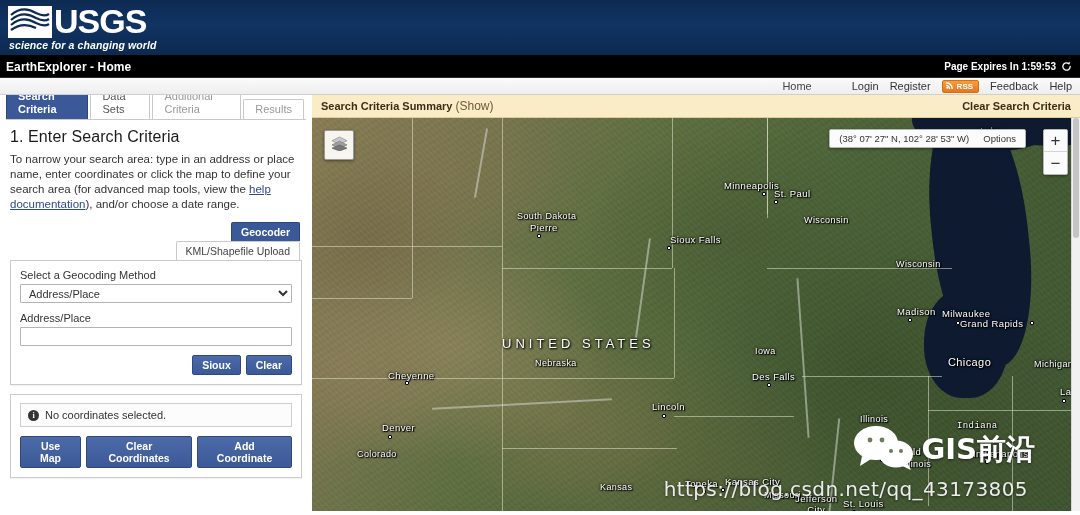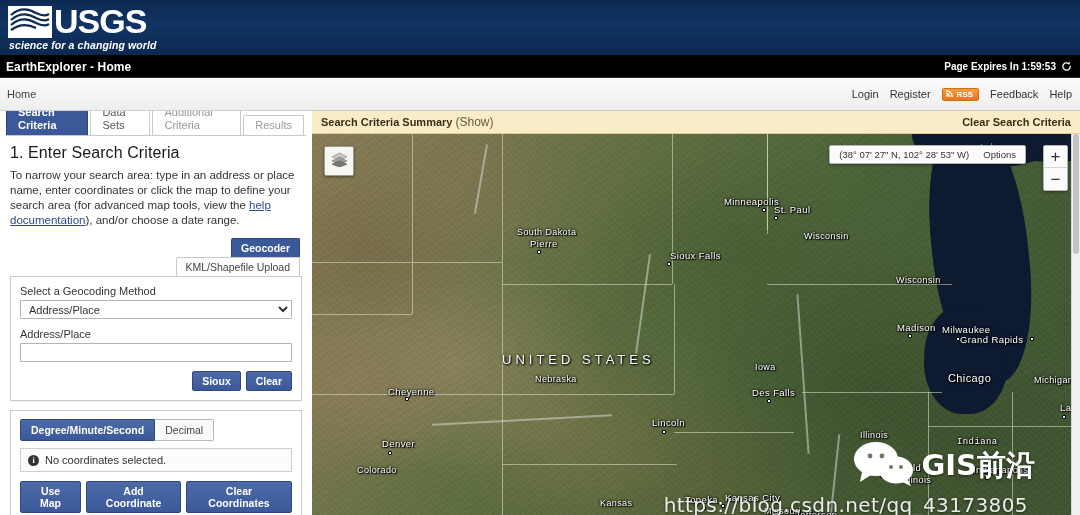--- a/index.html
+++ b/index.html
@@ -45,25 +45,26 @@
     display: flex; align-items: center; justify-content: space-between;
     padding: 0 8px 0 6px;
     border-bottom: 1px solid #2b2b2b;
   }
   #app-title { font-size: 12px; font-weight: bold; letter-spacing: .1px; }
   #session-area { display: flex; align-items: center; gap: 5px; font-size: 10px; font-weight: bold; }
   #refresh-icon { display:inline-block; width:11px; height:11px; }
 
   
   #util-bar {
-    height: 33px;
+    height: 17px;
     background: linear-gradient(to bottom, #fbfbfb, #eeeeee);
     border-bottom: 1px solid #cfcfcf;
-    display: flex; align-items: center; justify-content: space-between;
+    display: flex; align-items: center; justify-content: flex-end;
     padding: 0 8px 0 7px;
+    gap: 40px;
   }
   #breadcrumb { font-size: 11px; color: #444; }
   #util-links { display: flex; align-items: center; gap: 11px; font-size: 11px; color: #2b2b2b; }
   #util-links .link { color: #333; cursor: pointer; }
   #rss-btn {
     display: inline-flex; align-items: center; gap: 3px;
     background: linear-gradient(to bottom, #f79c42, #e8761a);
     border: 1px solid #d4700f;
     border-radius: 2px;
     padding: 0 5px 0 3px; height: 13px;
@@ -355,32 +356,28 @@
           <input class="styled" type="text" value="" placeholder="" style="">
           <div class="btnrow">
             <button class="btn">Sioux</button>
             <button class="btn">Clear</button>
           </div>
         </div>
       </div>
 
       <div class="acc">
         <div class="acc-panel">
-          <div class="seg">
-            <div class="seg-btn active">Degree/Minute/Second</div>
-            <div class="seg-btn">Decimal</div>
-          </div>
           <div class="infobox">
             <span class="info-i">i</span>
             <span>No coordinates selected.</span>
           </div>
           <div class="btnrow">
             <button class="btn">Use Map</button>
+            <button class="btn">Clear Coordinates</button>
             <button class="btn">Add Coordinate</button>
-            <button class="btn">Clear Coordinates</button>
           </div>
         </div>
       </div>
 
     </div>
   </div>
 
   <div id="map-col">
 
     <div id="summary-bar">

